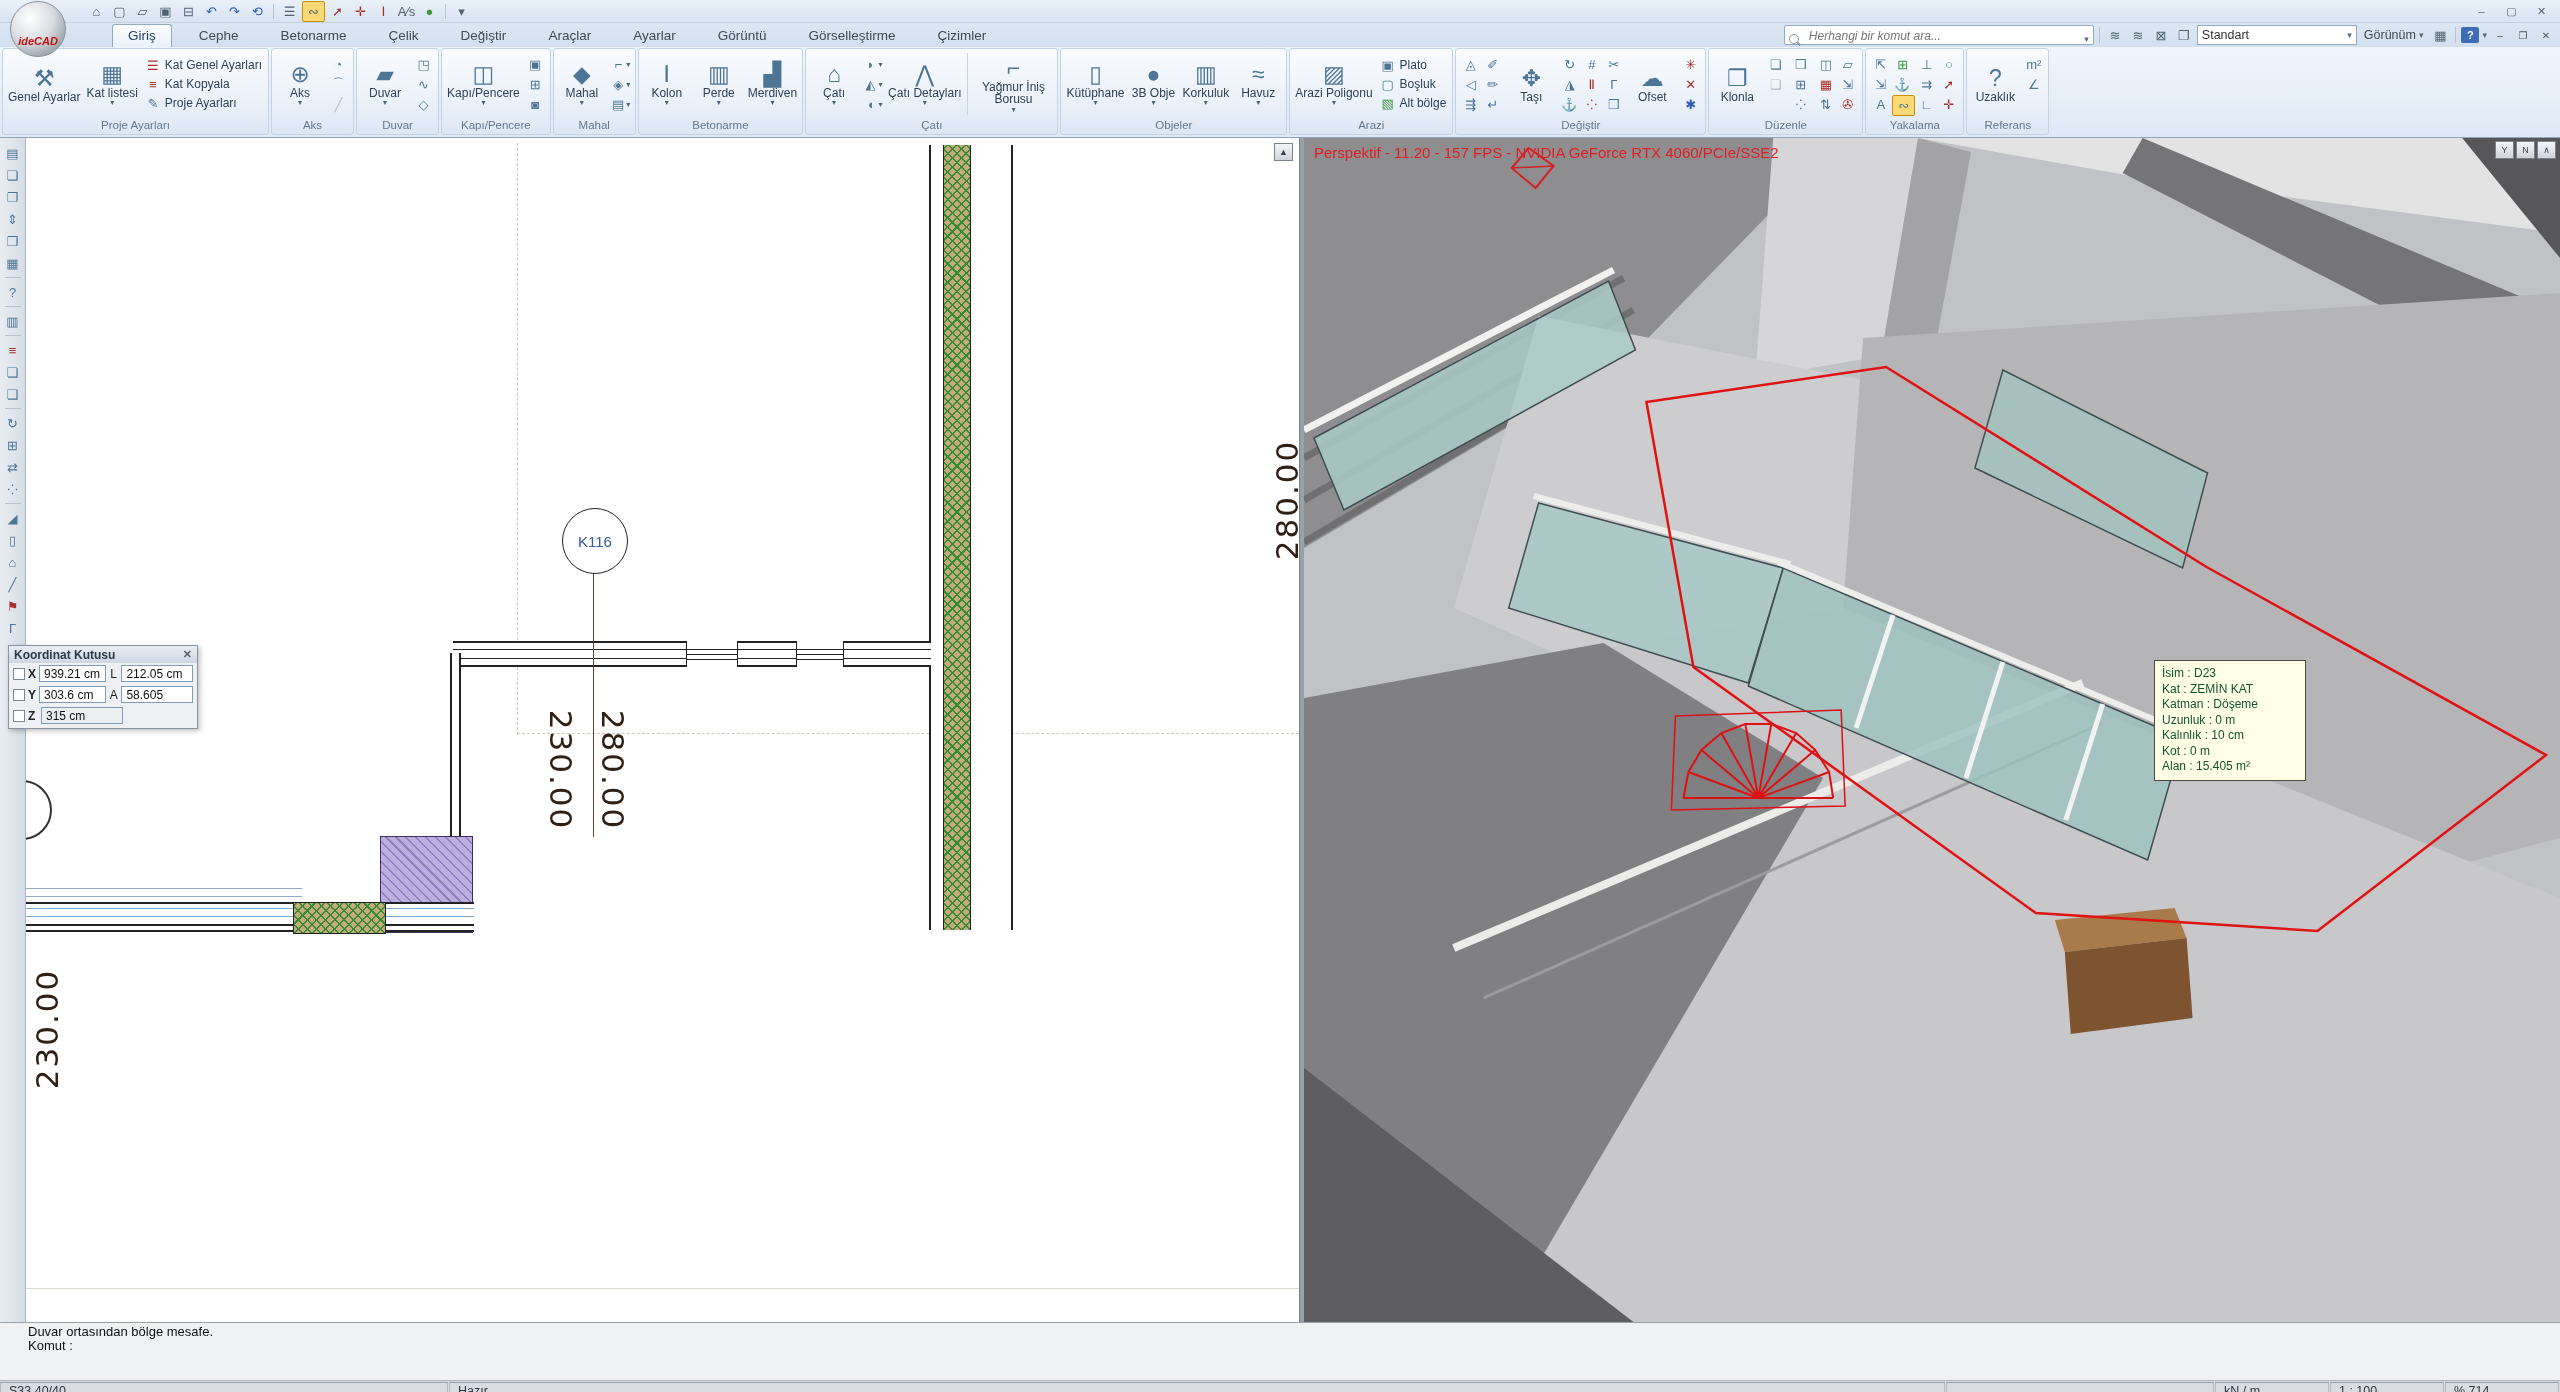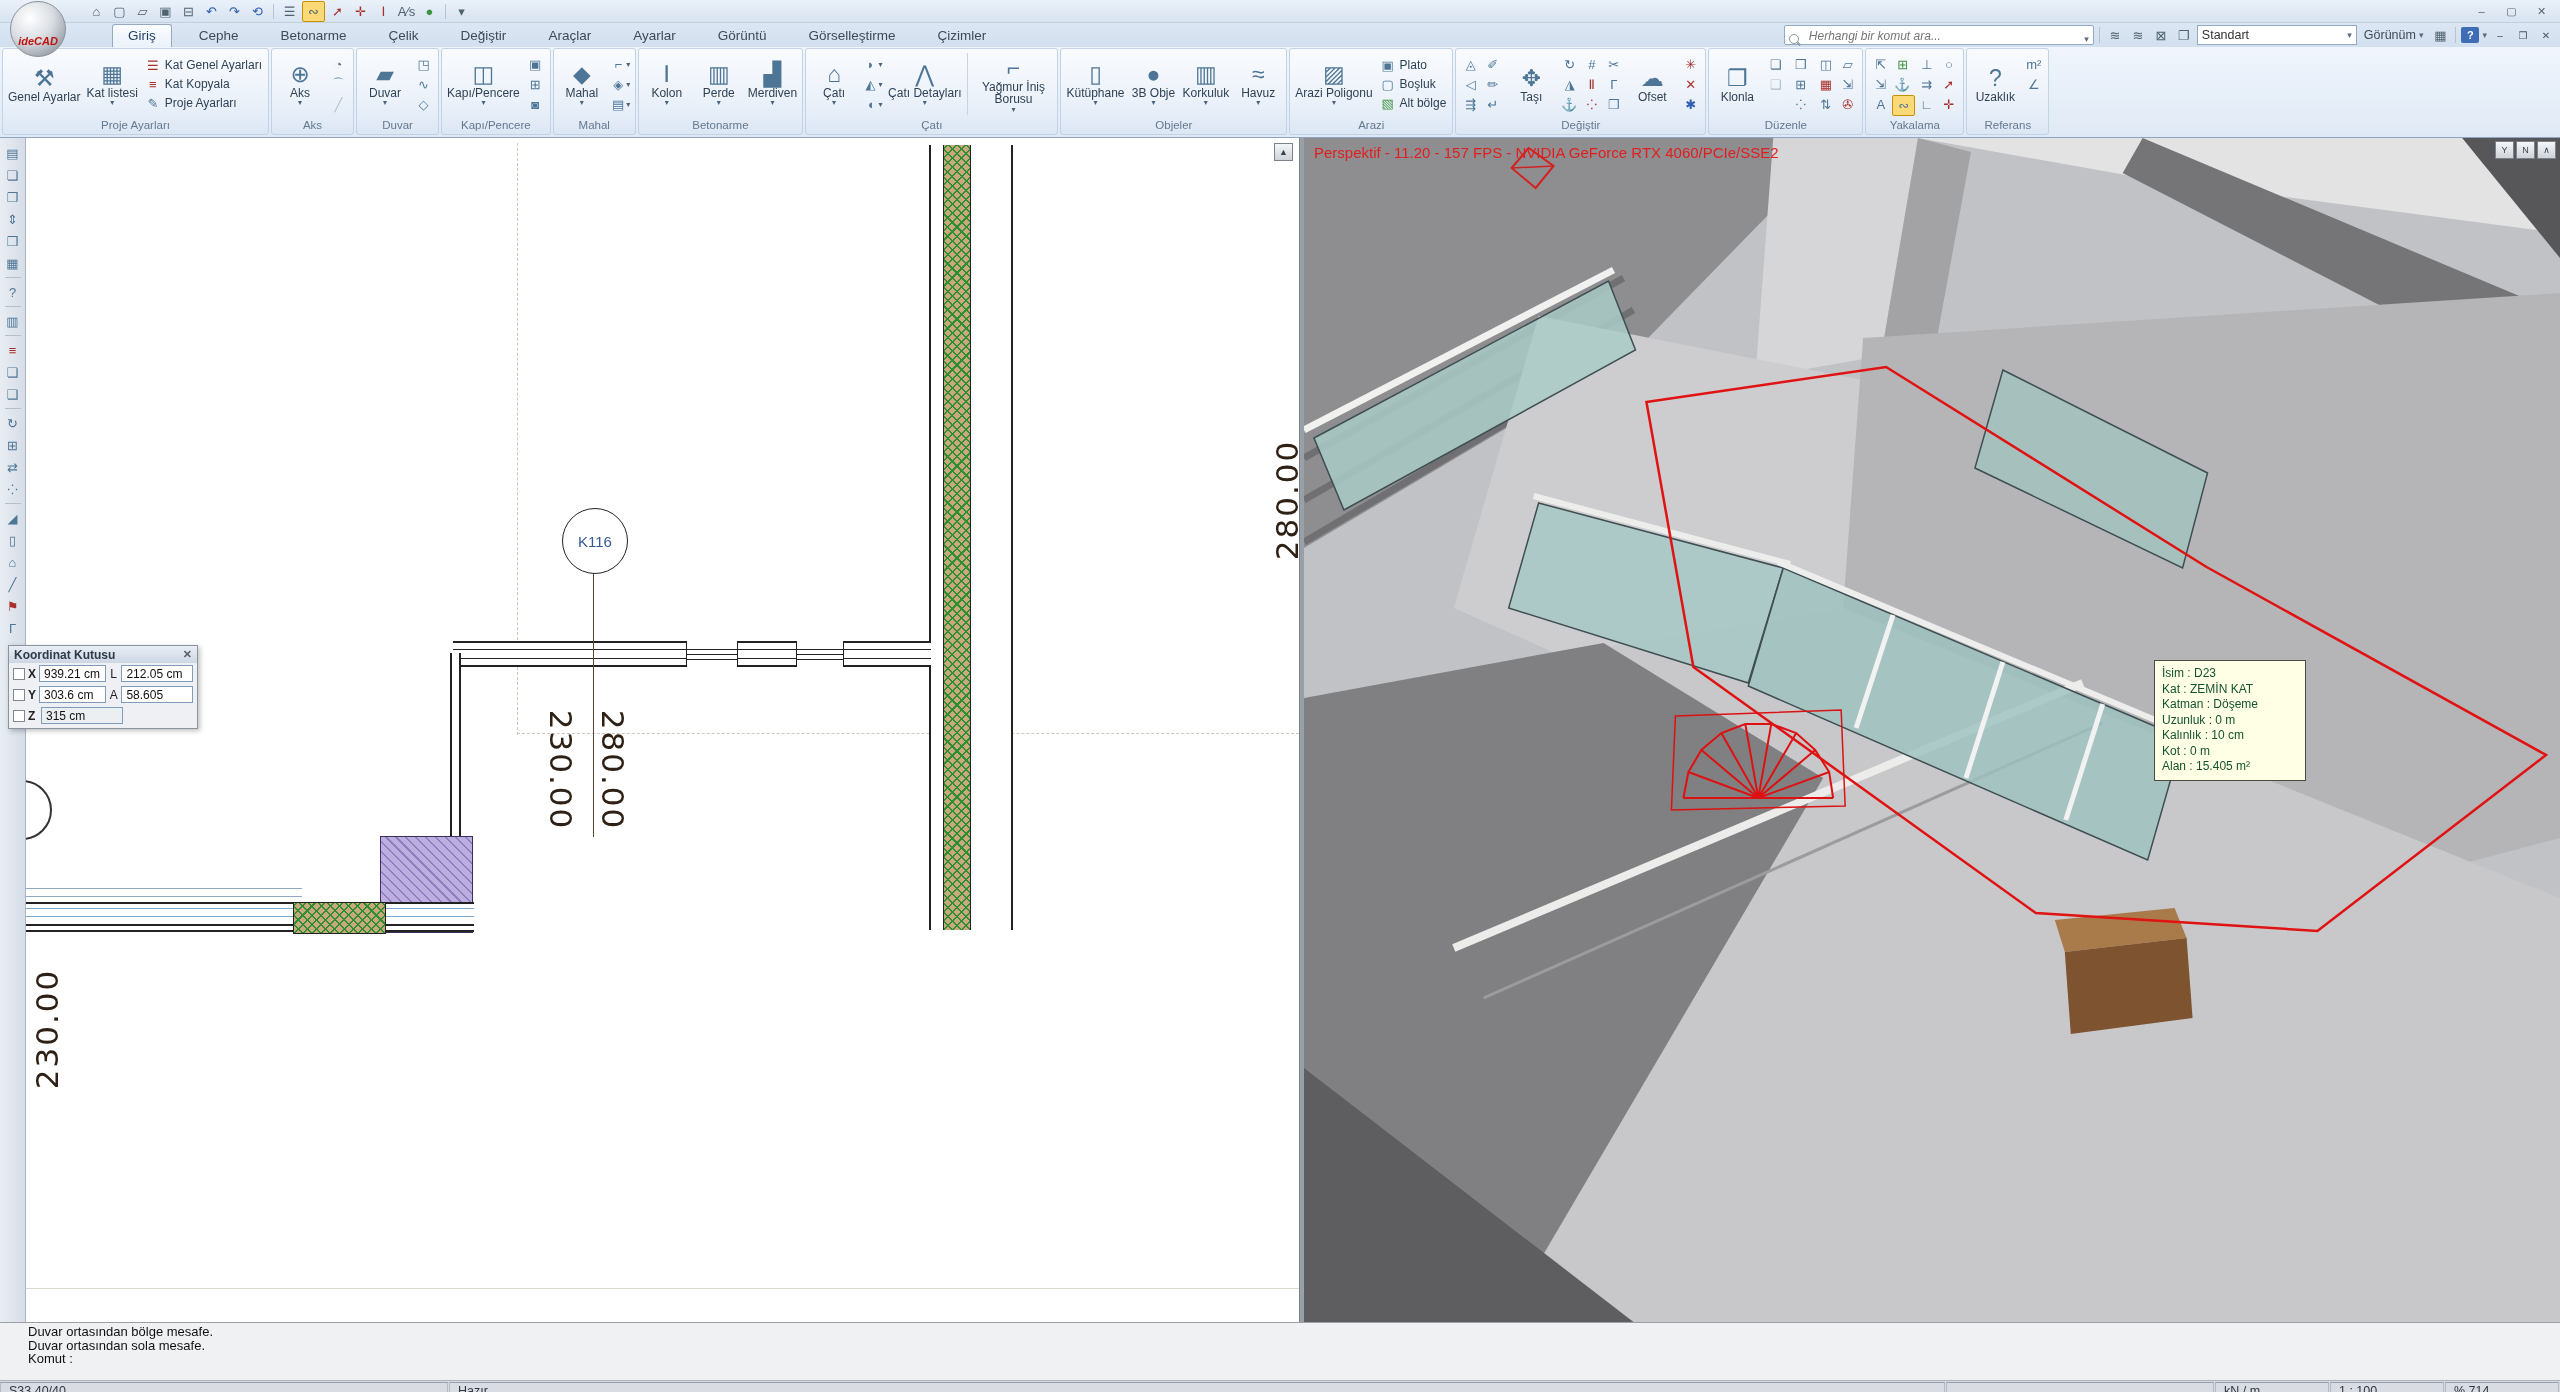--- a/index.html
+++ b/index.html
@@ -767,21 +767,20 @@
   </div>
   <div class="cbrow" style="padding-bottom:4px;">
     <span class="cb"></span>
     <span class="cblab">Z</span>
     <span class="cbinput w72" style="background:#eceff2;">315 cm</span>
   </div>
 </div>
 
 <div id="cmdpanel">
     <div class="cmdline">Duvar ortasından bölge mesafe.</div>
-    <div class="cmdline">Duvar ortasından sola mesafe.</div>
     <div class="cmdline">Komut :</div>
   </div>
 
 <div id="statusbar">
   <div class="scell" style="width:430px;">S33 40/40</div>
   <div class="scell" style="flex:1;">Hazır</div>
   <div class="scell" style="width:250px;"></div>
   <div class="scell" style="width:96px;">kN / m</div>
   <div class="scell" style="width:96px;">1 : 100</div>
   <div class="scell" style="width:96px;">% 714</div>

